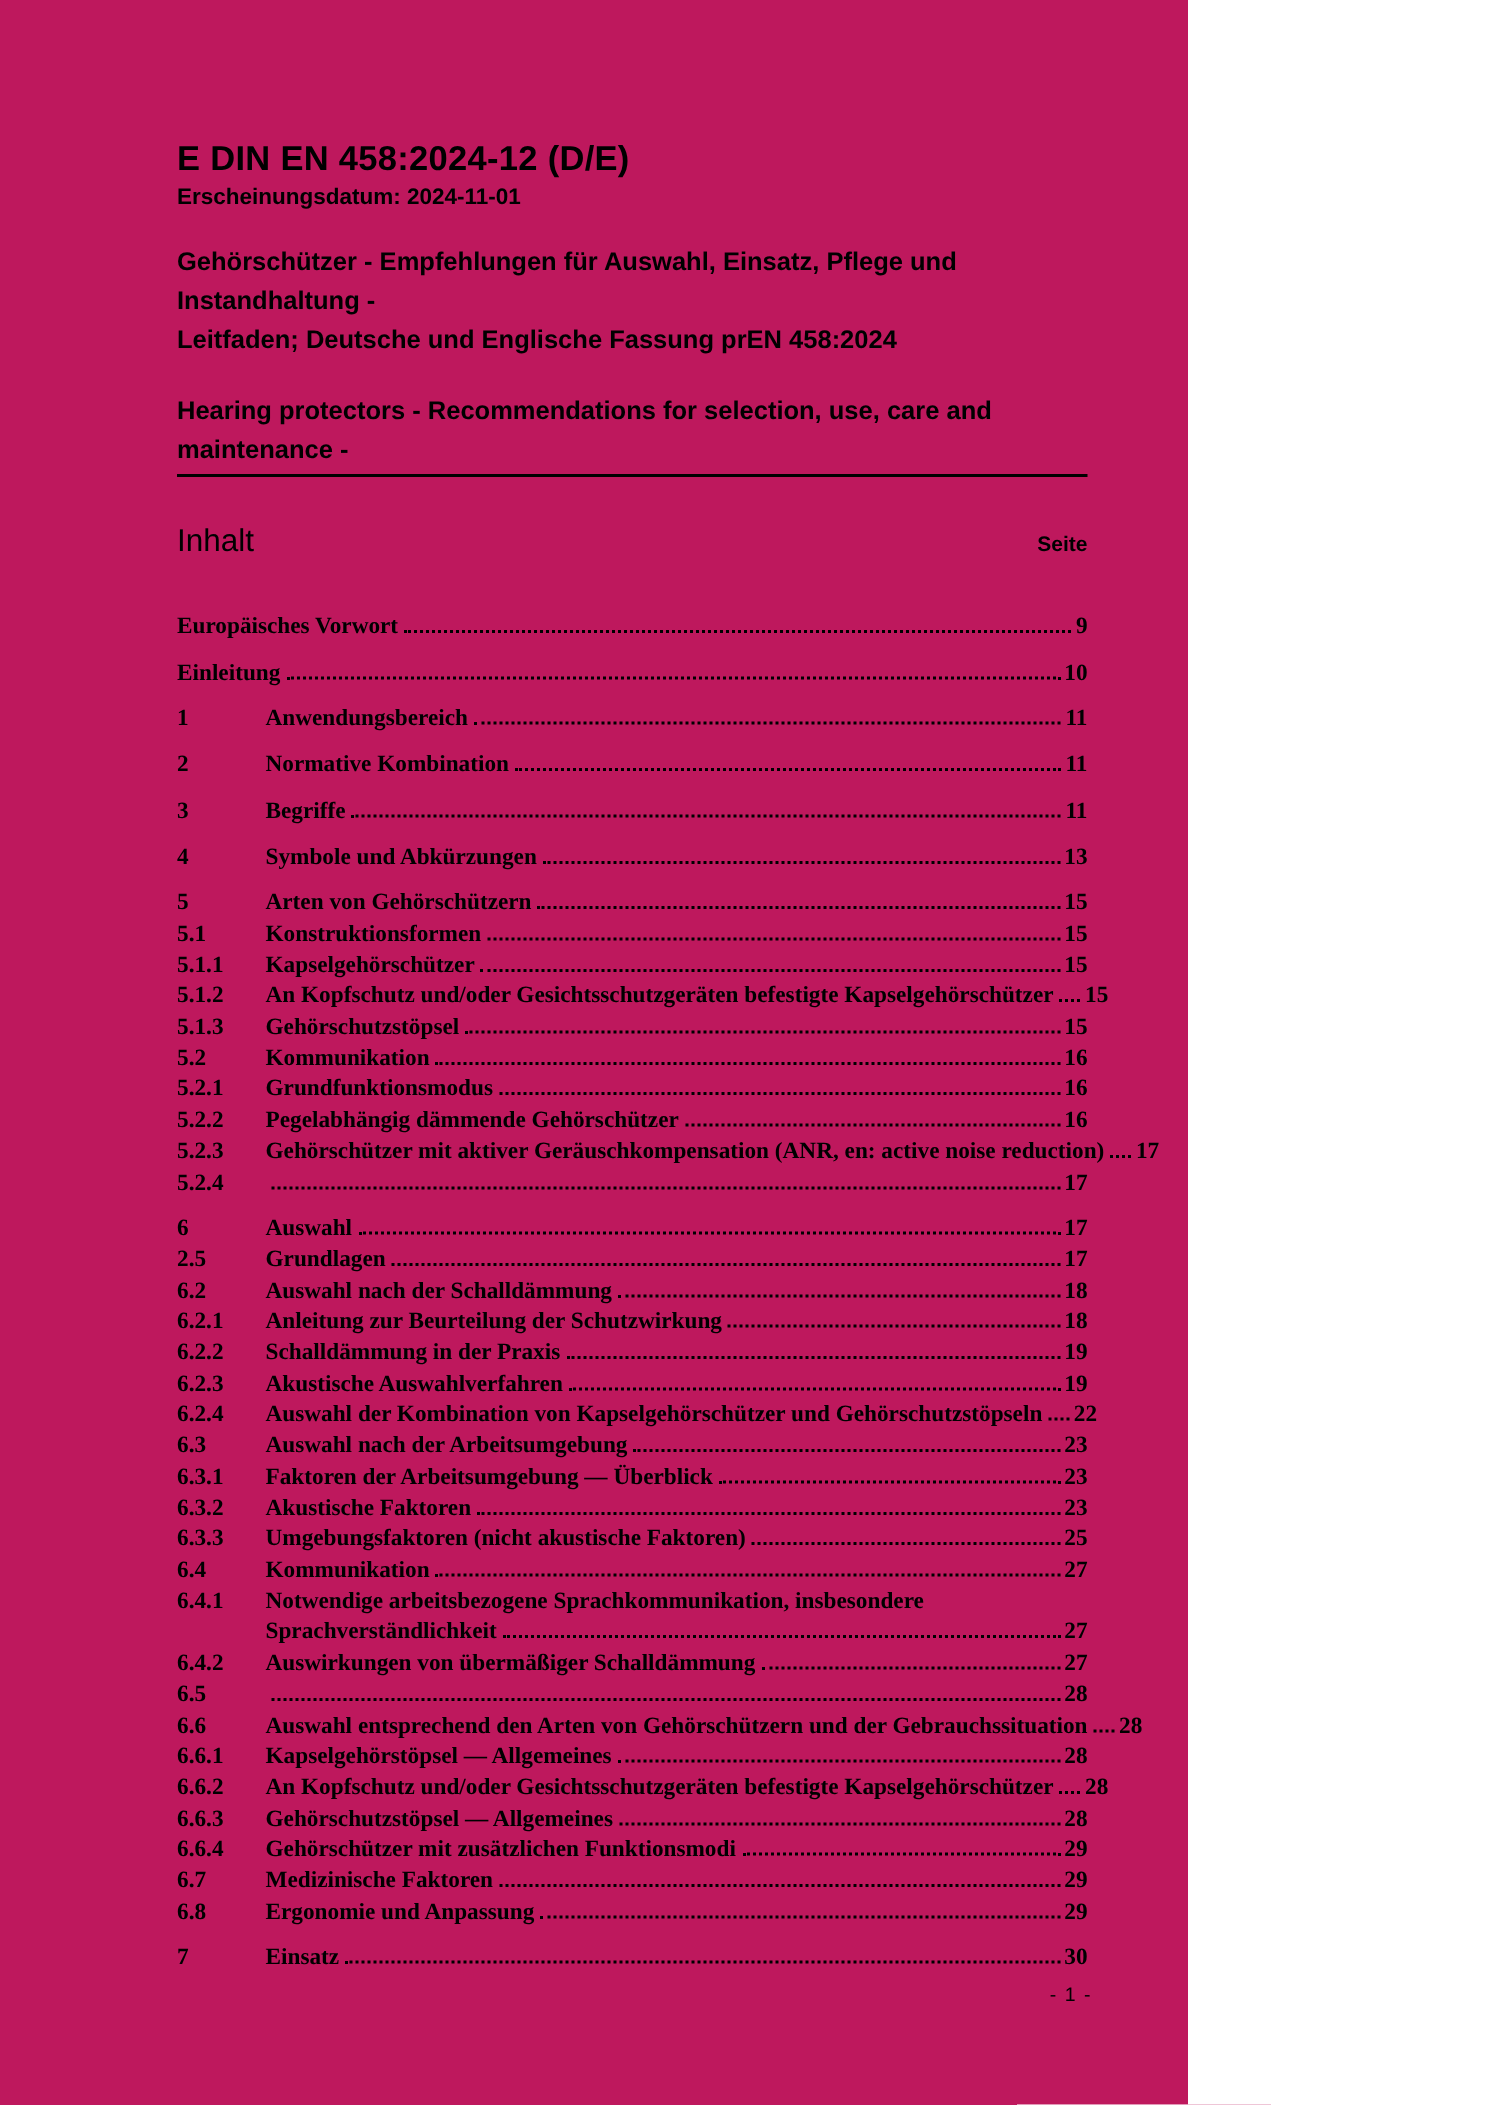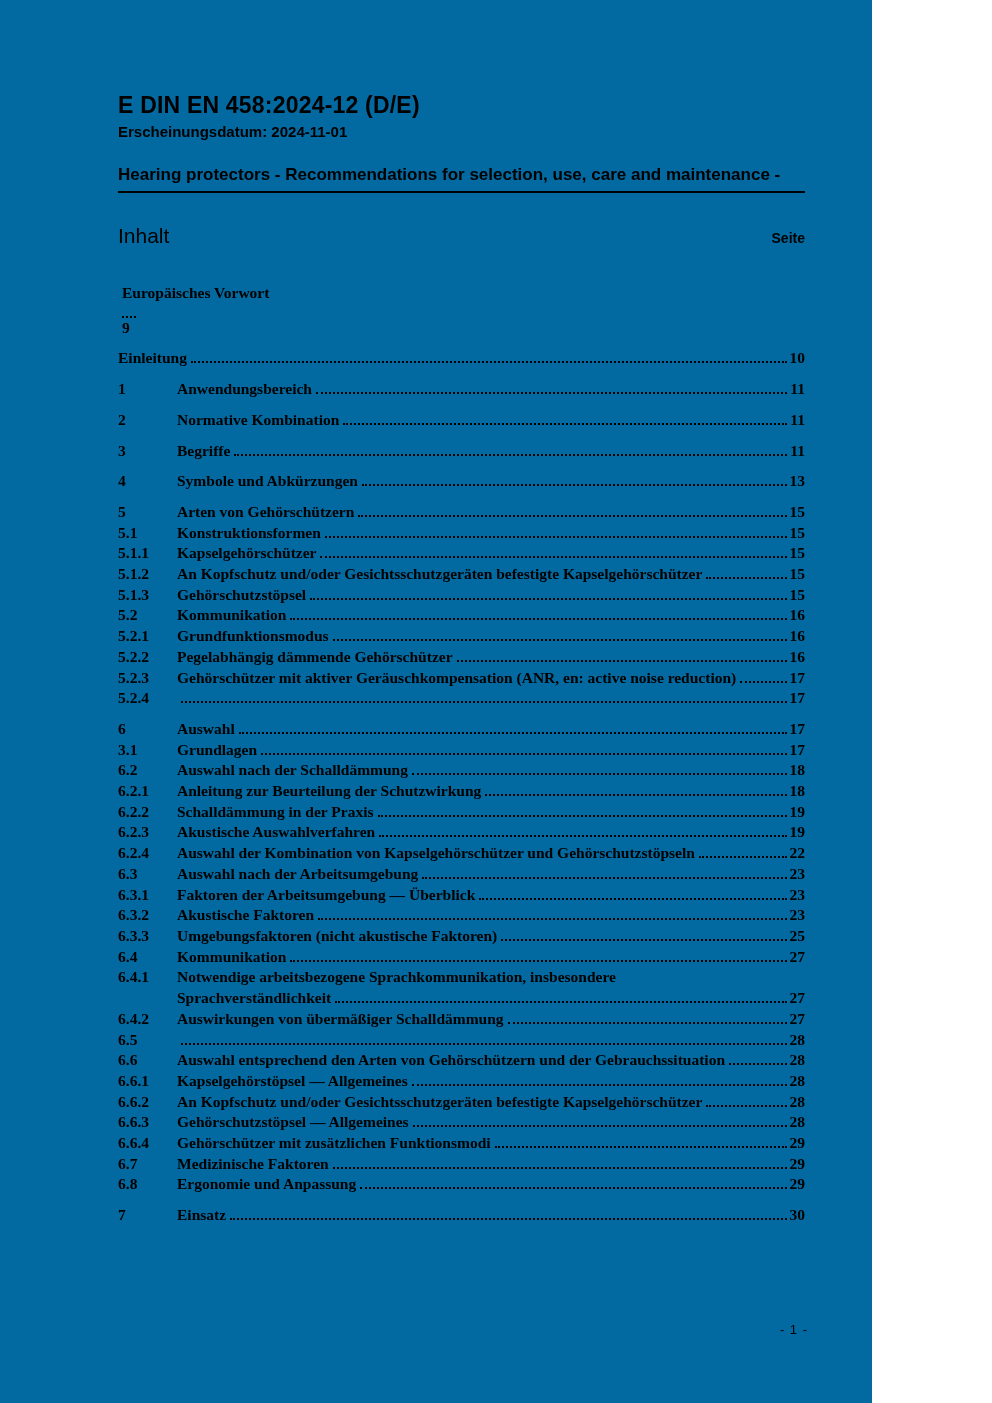--- a/index.html
+++ b/index.html
@@ -8,23 +8,23 @@
   body {
     width: 992px; height: 1403px;
     position: relative;
     overflow: hidden;
     color: #000;
     font-family: "Liberation Sans", sans-serif;
   }
   .page {
     position: absolute;
     top: 0; left: 0;
-    width: 872px; height: 1403px;
+    width: 792px; height: 1403px;
     padding: 93px 67px 0 118px; 
-    background: #0369a1;
+    background: #be185d;
   }
 
   
   .doc-number {
     font-size: 23px;
     font-weight: bold;
     line-height: 25px;
     letter-spacing: 0.2px;
   }
   .pub-date {
@@ -68,21 +68,21 @@
     font-weight: bold;
     font-size: 15.5px;
   }
   .toc-row {
     display: flex;
     align-items: baseline;
     line-height: 20.7px;
     white-space: nowrap;
   }
   .toc-row.gap { margin-top: 10px; }
-  .toc-list .toc-row:first-child { margin-top: 0; flex-direction: column; }
+  .toc-list .toc-row:first-child { margin-top: 0; }
   .toc-row .num { flex: 0 0 59px; }
   .toc-row .ttl { flex: 0 0 auto; }
   .toc-row .dots {
     flex: 1 1 14px;
     min-width: 14px;
     height: 0;
     border-bottom: 2px dotted #000;
     margin: 0 3px 0 4px;
   }
   .toc-row .pg { flex: 0 0 auto; }
@@ -98,20 +98,24 @@
 </style>
 </head>
 <body>
 
 <div class="page">
 
   <header>
     <div class="doc-number">E DIN EN 458:2024-12 (D/E)</div>
     <div class="pub-date">Erscheinungsdatum: 2024-11-01</div>
 
+    <div class="title-block">
+      <div>Gehörschützer - Empfehlungen für Auswahl, Einsatz, Pflege und Instandhaltung -</div>
+      <div>Leitfaden; Deutsche und Englische Fassung prEN 458:2024</div>
+    </div>
 
     <div class="title-block">
       <div>Hearing protectors - Recommendations for selection, use, care and maintenance -</div>
     </div>
 
     <div class="rule"></div>
   </header>
 
   <section>
     <div class="toc-head">
@@ -214,21 +218,21 @@
     <span class="dots"></span>
     <span class="pg">17</span>
   </div>
         <div class="toc-row gap">
     <span class="num">6</span>
     <span class="ttl">Auswahl</span>
     <span class="dots"></span>
     <span class="pg">17</span>
   </div>
         <div class="toc-row">
-    <span class="num">3.1</span>
+    <span class="num">2.5</span>
     <span class="ttl">Grundlagen</span>
     <span class="dots"></span>
     <span class="pg">17</span>
   </div>
         <div class="toc-row">
     <span class="num">6.2</span>
     <span class="ttl">Auswahl nach der Schalldämmung</span>
     <span class="dots"></span>
     <span class="pg">18</span>
   </div>

